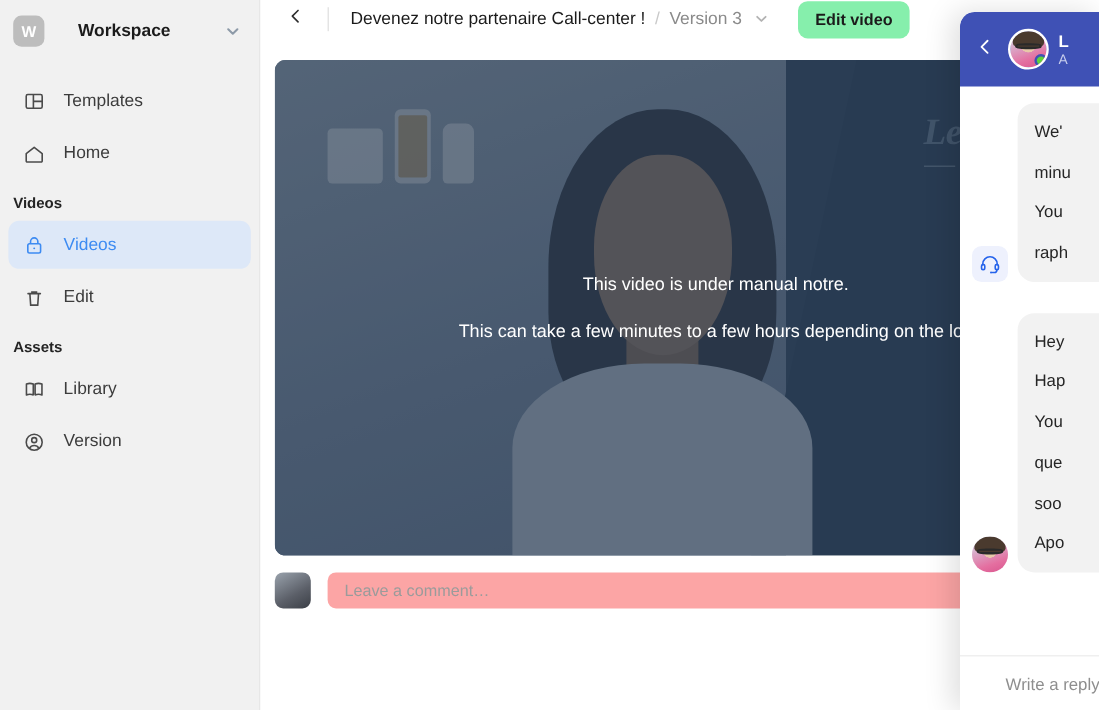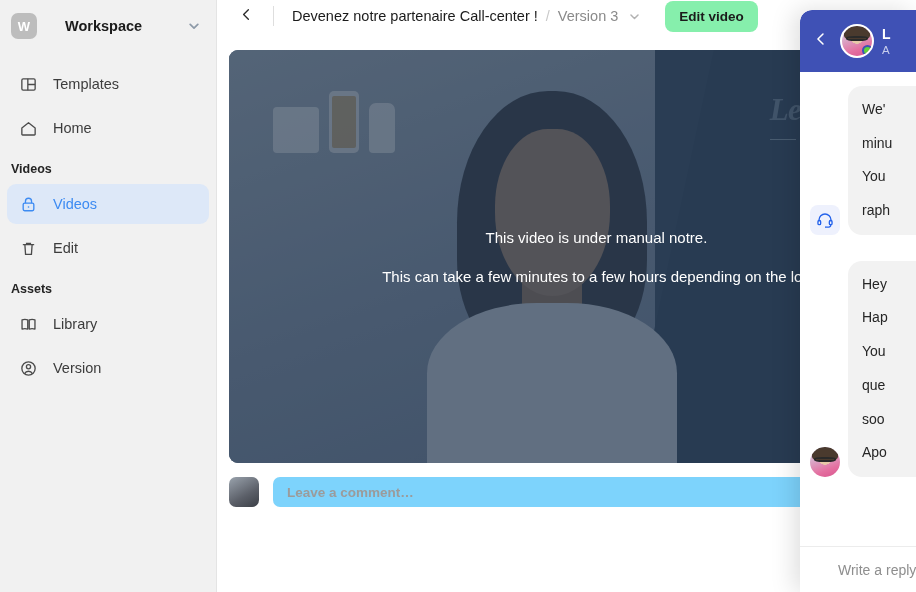--- a/index.html
+++ b/index.html
@@ -184,24 +184,23 @@
   .comment-row {
     display: flex; align-items: center;
     padding: 14px 12px 0 12px;
   }
   .c-avatar {
     width: 30px; height: 30px; flex: 0 0 30px; border-radius: 7px;
     background: linear-gradient(150deg,#9aa3ad 0%, #5b5f68 60%, #3b3f46 100%);
   }
   .c-input {
     flex: 1; margin-left: 14px; height: 30px;
-    background: #7dd3fc; border: none; border-radius: 7px;
+    background: #fca5a5; border: none; border-radius: 7px;
     padding: 0 14px; font-size: 13.5px; color: #5c5c5c;
     font-family: "Liberation Sans", sans-serif;
-    font-weight: bold;
   }
   .c-input::placeholder { color: #9b9b9b; }
 
   
   .chat {
     position: absolute; right: 0; top: 10px;
     width: 116px; height: 582px;
     background: #ffffff;
     border-radius: 12px 0 0 0;
     box-shadow: -6px 0 24px rgba(0,0,0,.13);

